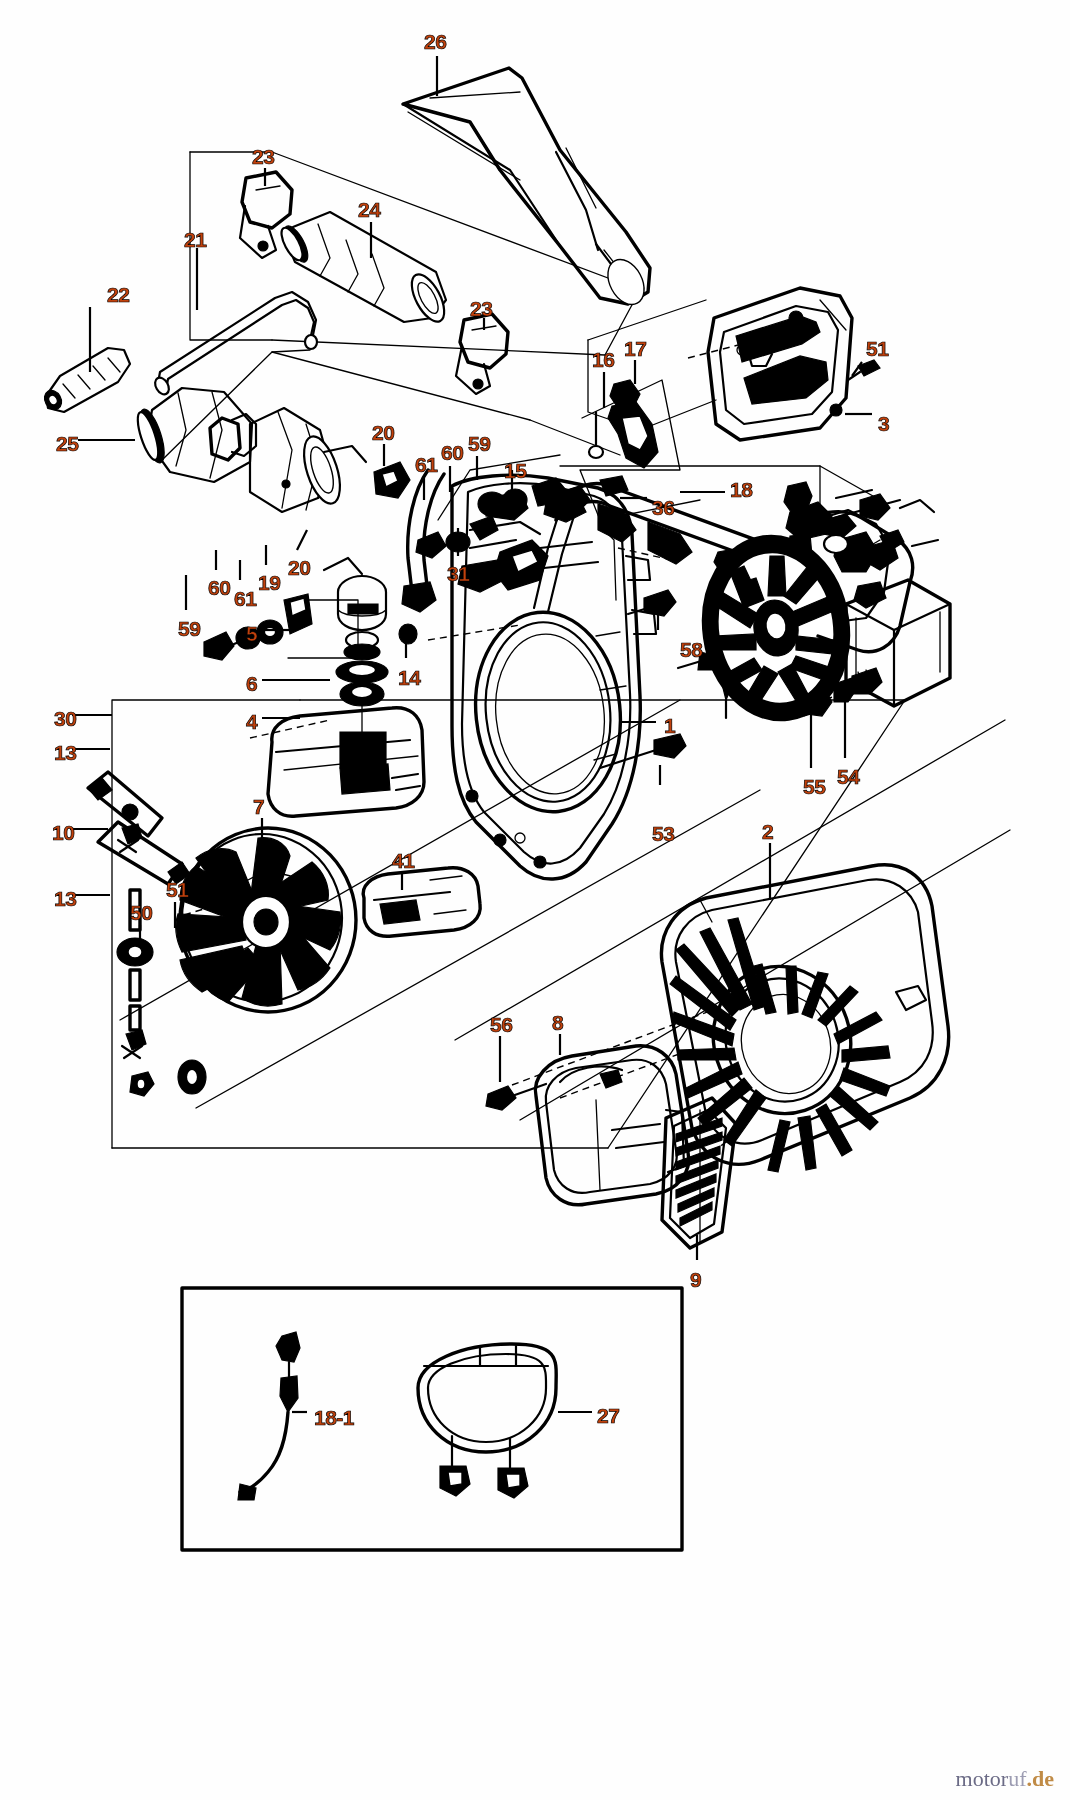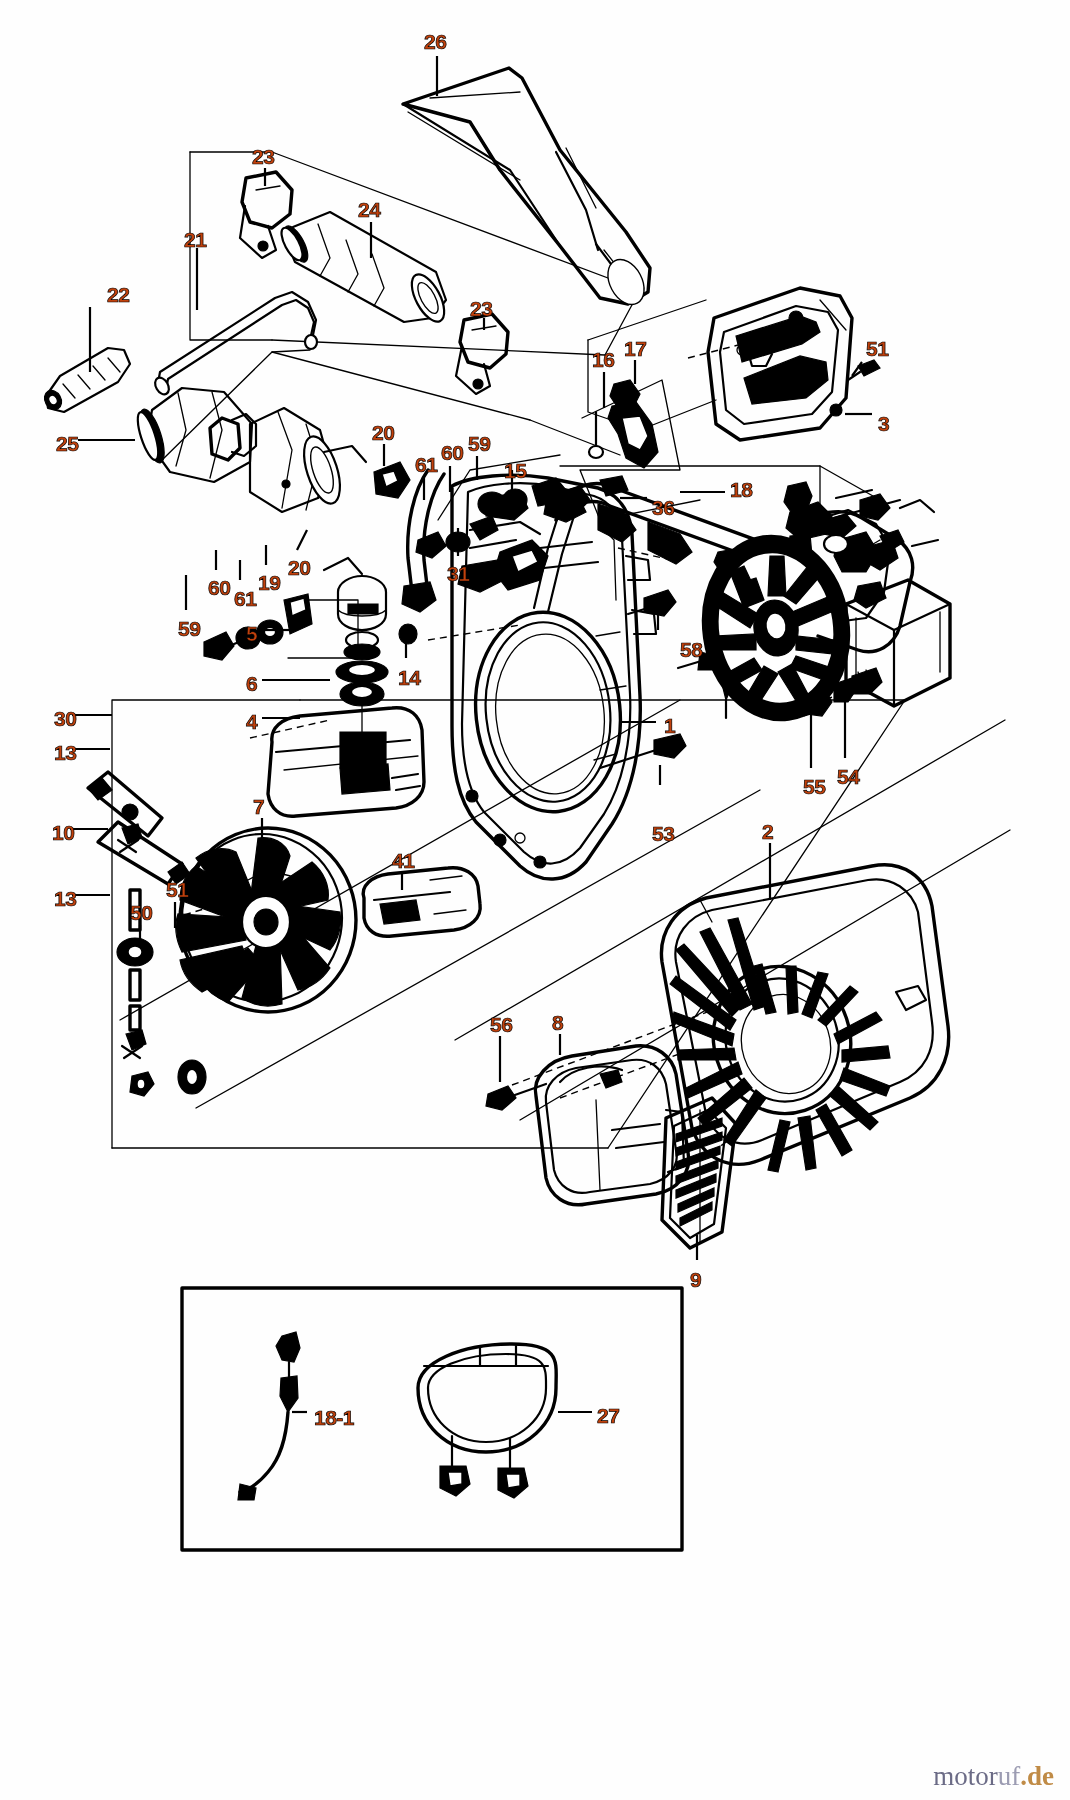--- a/index.html
+++ b/index.html
@@ -18,21 +18,21 @@
     color:#c2410c;
     letter-spacing:-0.5px;
     white-space:nowrap;
     -webkit-text-stroke:0.7px #000;
     user-select:none;
   }
   .brand{
     position:absolute;
     right:16px;bottom:8px;
     font-family:"Liberation Serif", serif;
-    font-size:27px;
+    font-size:22px;
     color:#8d8da0;
     letter-spacing:0px;
   }
   .brand .b1{color:#6b6b86;font-weight:normal;}
   .brand .b2{color:#9c9cb2;}
   .brand .b3{color:#c08b46;font-weight:bold;}
 </style>
 </head>
 <body>
 

